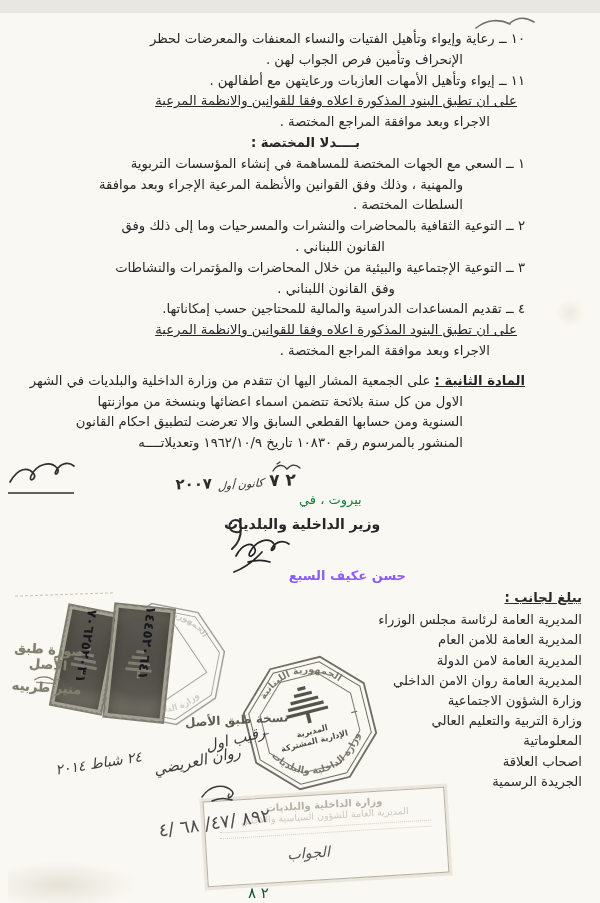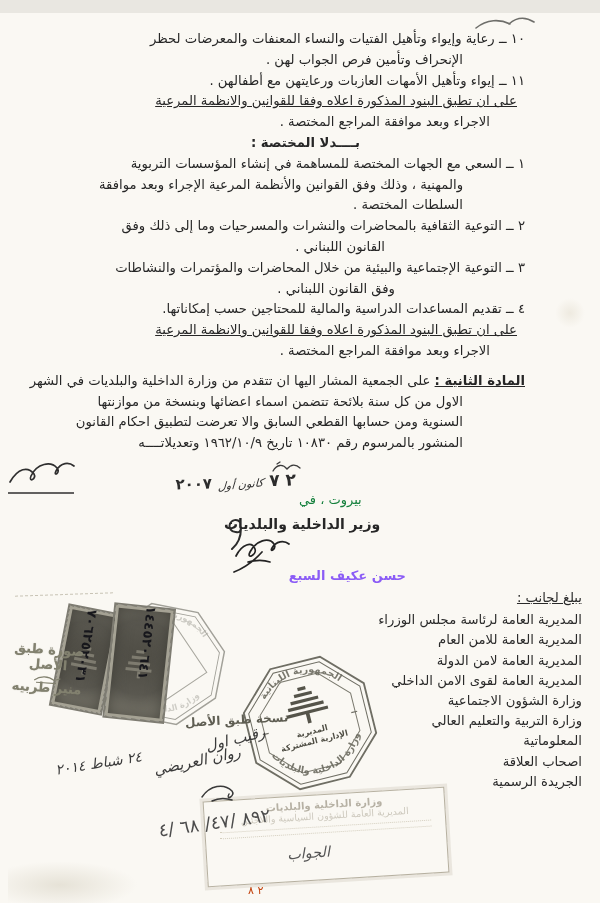--- a/index.html
+++ b/index.html
@@ -42,21 +42,21 @@
   }
   .minister-name{
     position:absolute;left:291px;top:555px;width:115px;direction:rtl;text-align:center;
     font-size:13px;font-weight:bold;color:#8b5cf6;white-space:nowrap;
   }
   
   .distribution{
     position:absolute;top:575px;right:18px;direction:rtl;text-align:right;
     font-size:13.2px;line-height:20.2px;color:#2a2a2a;
   }
-  .dist-head{font-weight:normal;text-decoration:underline;margin-bottom:2px;}
+  .dist-head{font-weight:bold;text-decoration:underline;margin-bottom:2px;}
   .dist-item{white-space:nowrap;}
   
   .copy-stamp{
     position:absolute;left:-4px;top:629px;width:104px;transform:rotate(4deg);
     direction:rtl;text-align:center;color:#82816f;font-weight:bold;font-size:13px;
     text-shadow:0 0 1px rgba(130,129,111,.6);z-index:6;line-height:15px;
   }
   .copy-stamp .mid{display:block;height:8px;}
   .seal{position:absolute;z-index:1;}
   .seal-left{left:94px;top:583px;transform:rotate(11deg);opacity:.85;}
@@ -99,21 +99,21 @@
     transform:rotate(-3.5deg);direction:rtl;text-align:center;z-index:2;
   }
   .registry .r1{margin-top:4px;font-size:10px;font-weight:bold;color:#8a8270;opacity:.6;}
   .registry .r2{font-size:9.5px;color:#97907d;opacity:.45;}
   .registry .dots{margin:5px 14px 0;border-top:1px dotted #c4bda9;opacity:.7;}
   .registry-num{
     position:absolute;left:158px;top:799px;font-size:18px;color:#4c4c4c;
     transform:rotate(-8deg);letter-spacing:2px;direction:rtl;white-space:nowrap;z-index:7;
   }
   .registry-word{position:absolute;left:287px;top:832px;font-size:14.5px;font-style:italic;color:#565656;transform:rotate(-4deg);z-index:7;}
-  .bottom-mark{position:absolute;left:248px;top:871px;font-size:11px;color:#c2410c;letter-spacing:10px;}
+  .bottom-mark{position:absolute;left:248px;top:871px;font-size:15px;color:#14532d;letter-spacing:10px;}
   .dashed-line{position:absolute;left:15px;top:581px;width:98px;border-top:1.5px dashed #c8c3b5;transform:rotate(-2deg);}
   .smudge{position:absolute;left:8px;top:848px;width:130px;height:48px;
     background:radial-gradient(ellipse at 40% 50%, #e6e2d7 0%, rgba(230,226,215,0) 70%);}
   .smudge2{position:absolute;left:555px;top:285px;width:30px;height:30px;
     background:radial-gradient(circle, #eeeae0 0%, rgba(238,234,224,0) 70%);}
   .scribble{position:absolute;z-index:6;}
   svg text{font-family:"DejaVu Sans", sans-serif;}
 </style>
 </head>
 <body>
@@ -179,21 +179,21 @@
              M34,20 c-8,9 -18,16 -28,20 M20,30 c8,-2 16,-2 22,0" stroke="#232323" stroke-width="1.7" fill="none" stroke-linecap="round"></path>
   </svg>
 
   <div class="minister-name">حسن عكيف السبع</div>
 
   <div class="distribution">
     <div class="dist-head">يبلغ لجانب :</div>
     <div class="dist-item">المديرية العامة لرئاسة مجلس الوزراء</div>
     <div class="dist-item">المديرية العامة للامن العام</div>
     <div class="dist-item">المديرية العامة لامن الدولة</div>
-    <div class="dist-item">المديرية العامة لقوى الامن الداخلي</div>
+    <div class="dist-item">المديرية العامة روان الامن الداخلي</div>
     <div class="dist-item">وزارة الشؤون الاجتماعية</div>
     <div class="dist-item">وزارة التربية والتعليم العالي</div>
     <div class="dist-item">المعلوماتية</div>
     <div class="dist-item">اصحاب العلاقة</div>
     <div class="dist-item">الجريدة الرسمية</div>
   </div>
 
   <div class="dashed-line"></div>
 
   <svg class="seal seal-left" width="140" height="136" viewBox="0 0 150 136">

